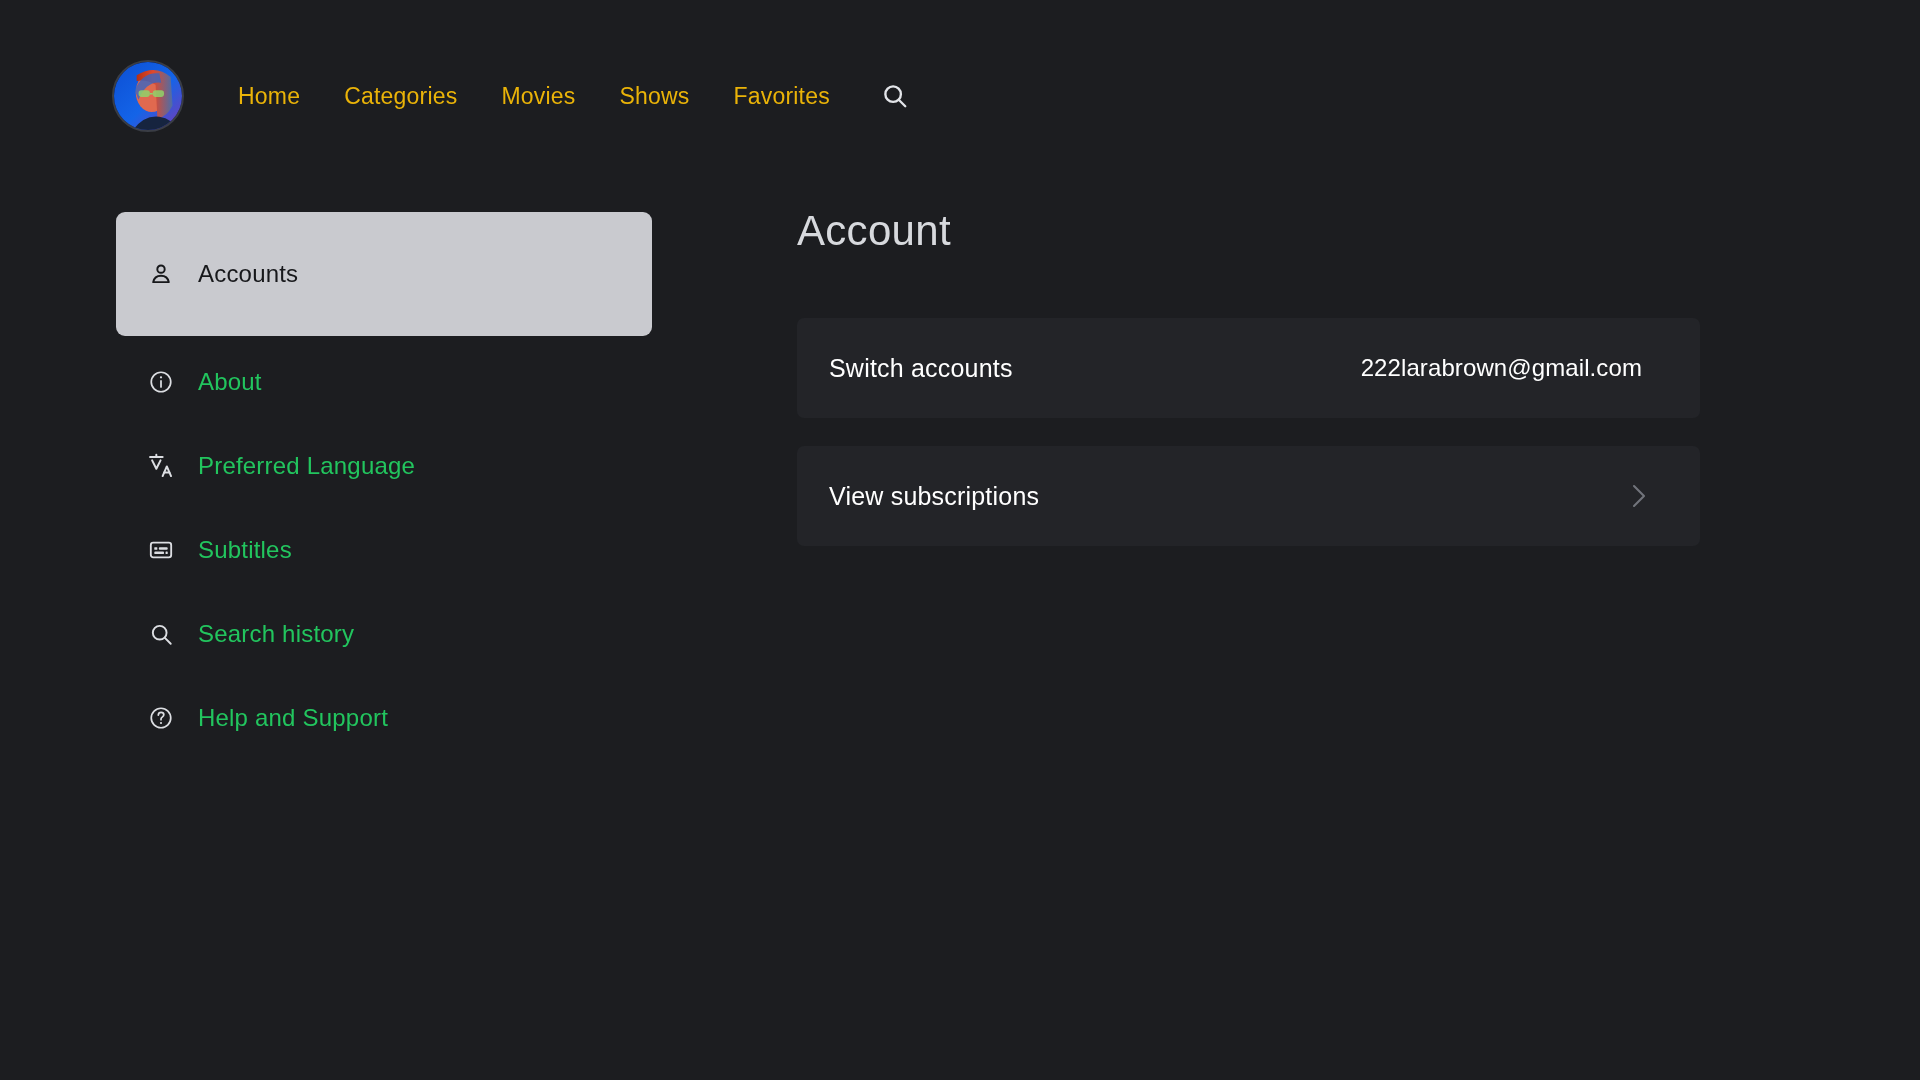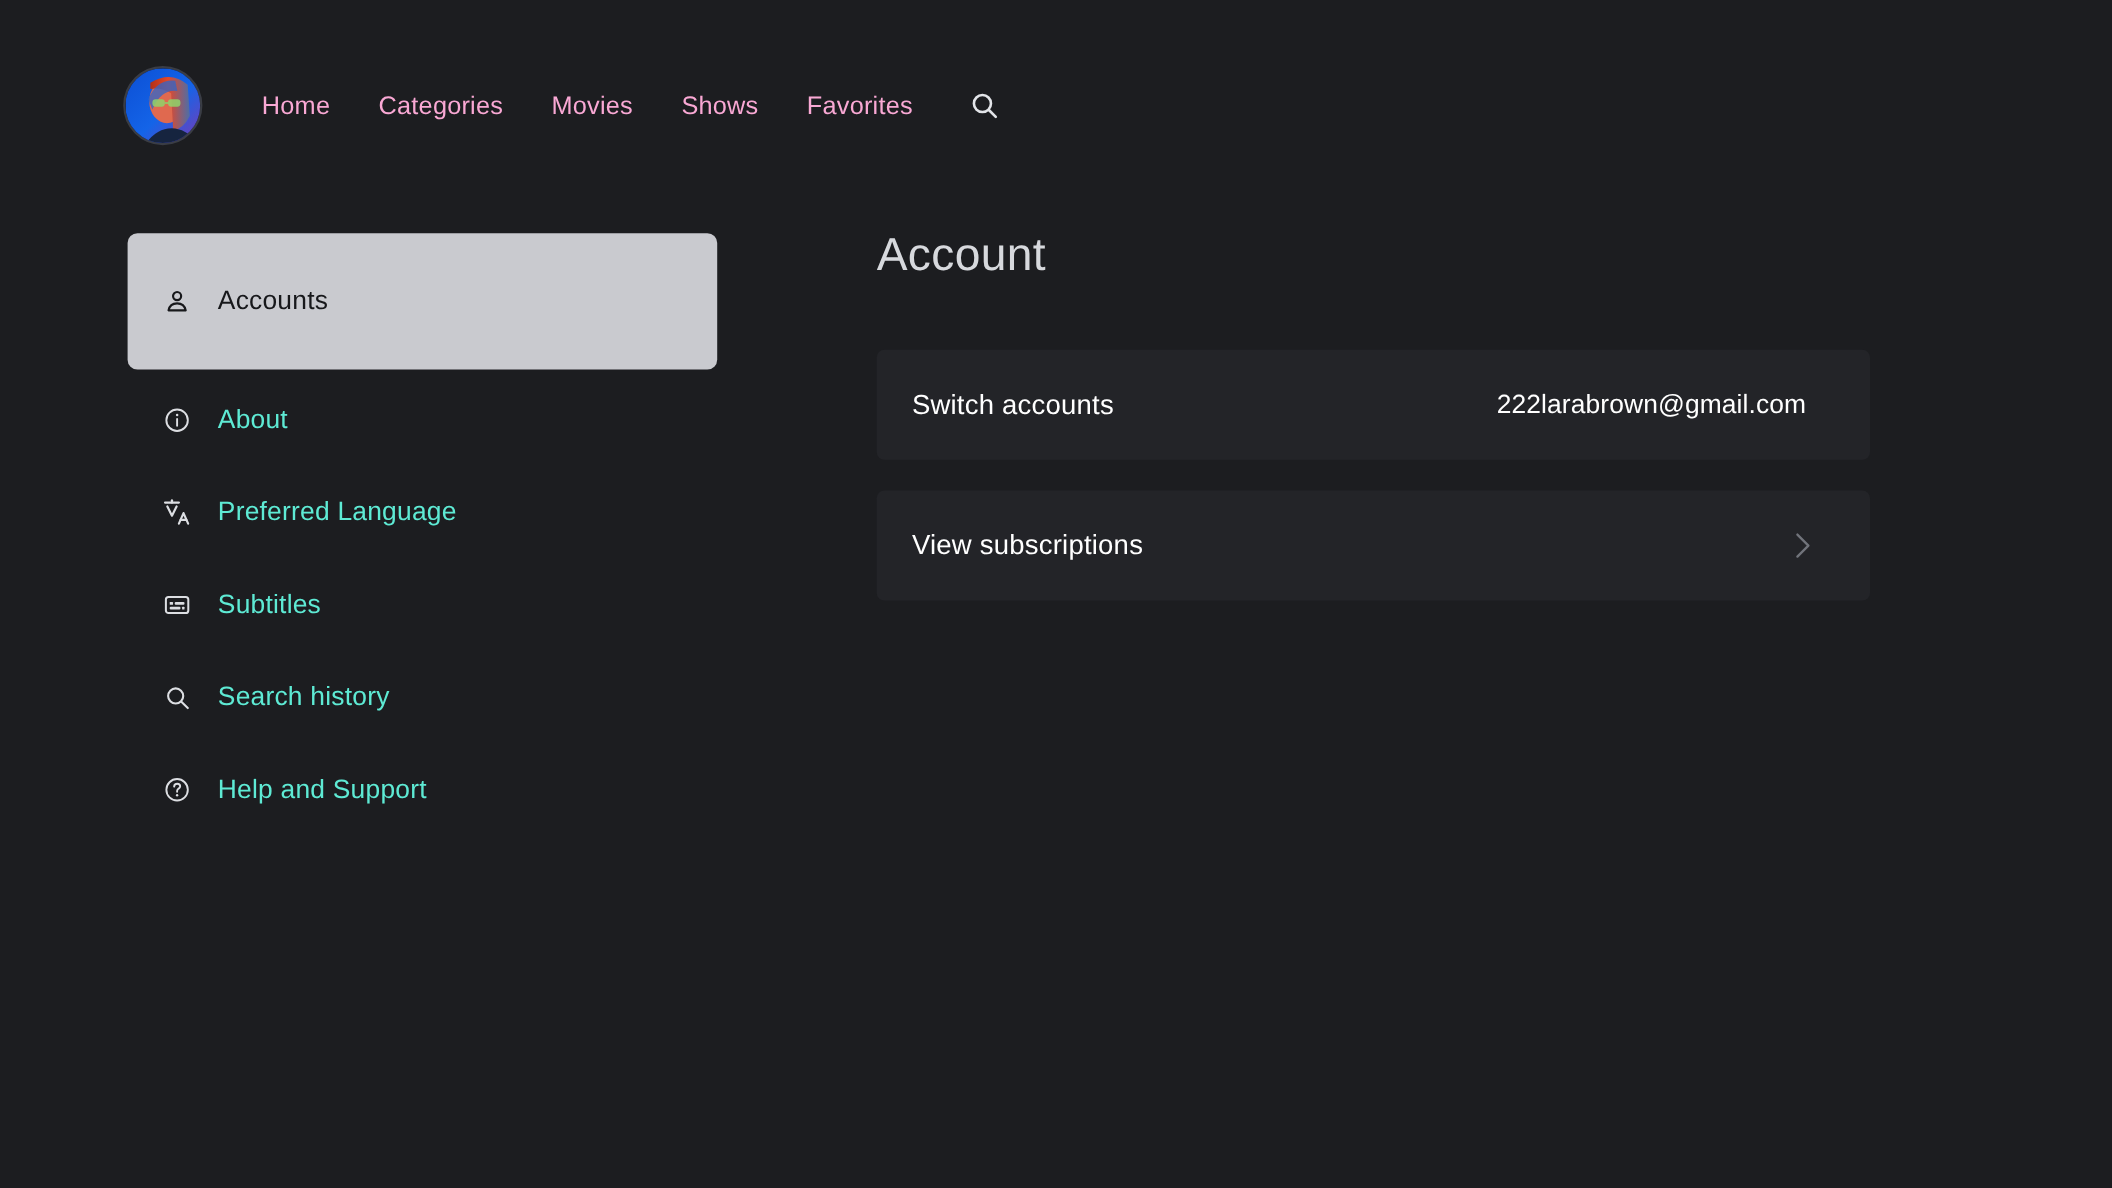--- a/index.html
+++ b/index.html
@@ -59,21 +59,21 @@
   .nav-links {
     display: flex;
     align-items: center;
     margin-left: 40px;
     gap: 0;
   }
 
   .nav-link {
     font-size: 23px;
     font-weight: 400;
-    color: #f9a8d4;
+    color: #eab308;
     letter-spacing: 0.2px;
     padding: 6px 22px;
     cursor: pointer;
     white-space: nowrap;
     line-height: 1;
   }
   .nav-link:first-child { padding-left: 14px; }
 
   .nav-search {
     margin-left: 26px;
@@ -147,21 +147,21 @@
     width: 30px;
     height: 30px;
     flex: 0 0 auto;
     display: flex;
     align-items: center;
     justify-content: center;
   }
   .side-item .s-icon svg { display: block; }
   .side-item .s-label {
     font-size: 24px;
-    color: #5eead4;
+    color: #22c55e;
     letter-spacing: 0.2px;
     white-space: nowrap;
     line-height: 1;
   }
   .side-item.active .s-label { color: #17181b; font-weight: 400; }
 
   
   .side-item.compact { height: 76px; margin-top: 8px; }
 
   

